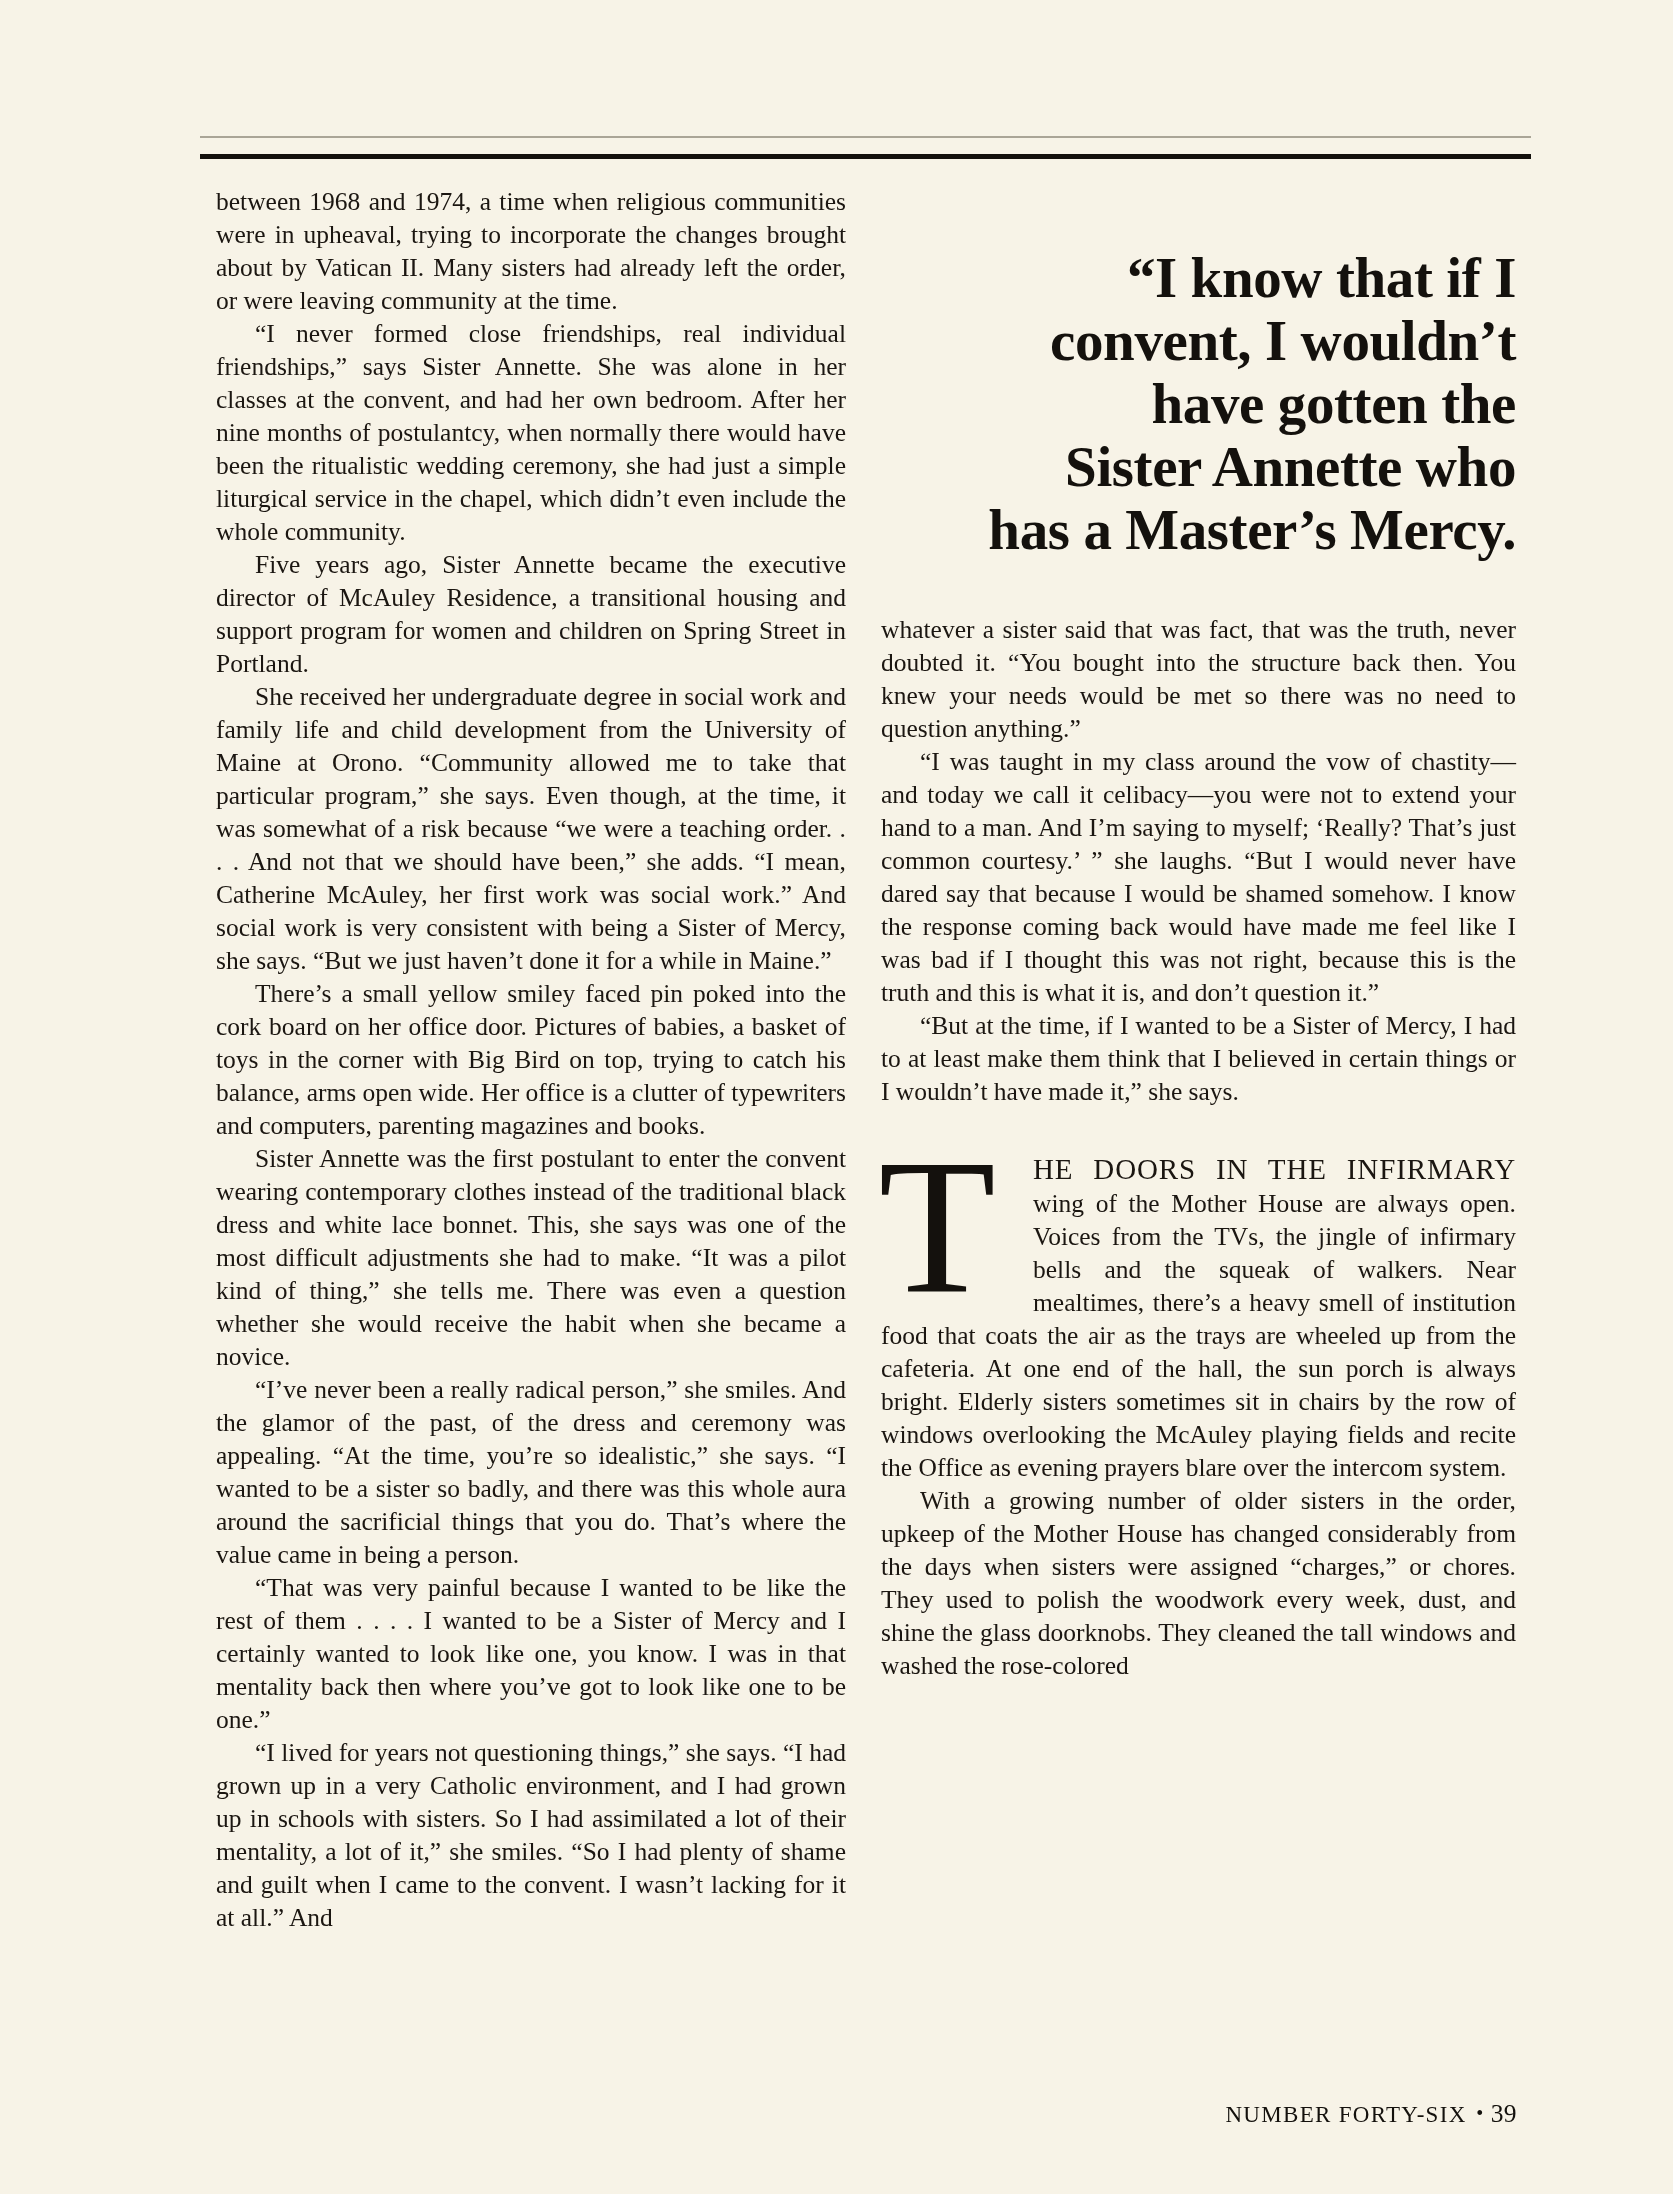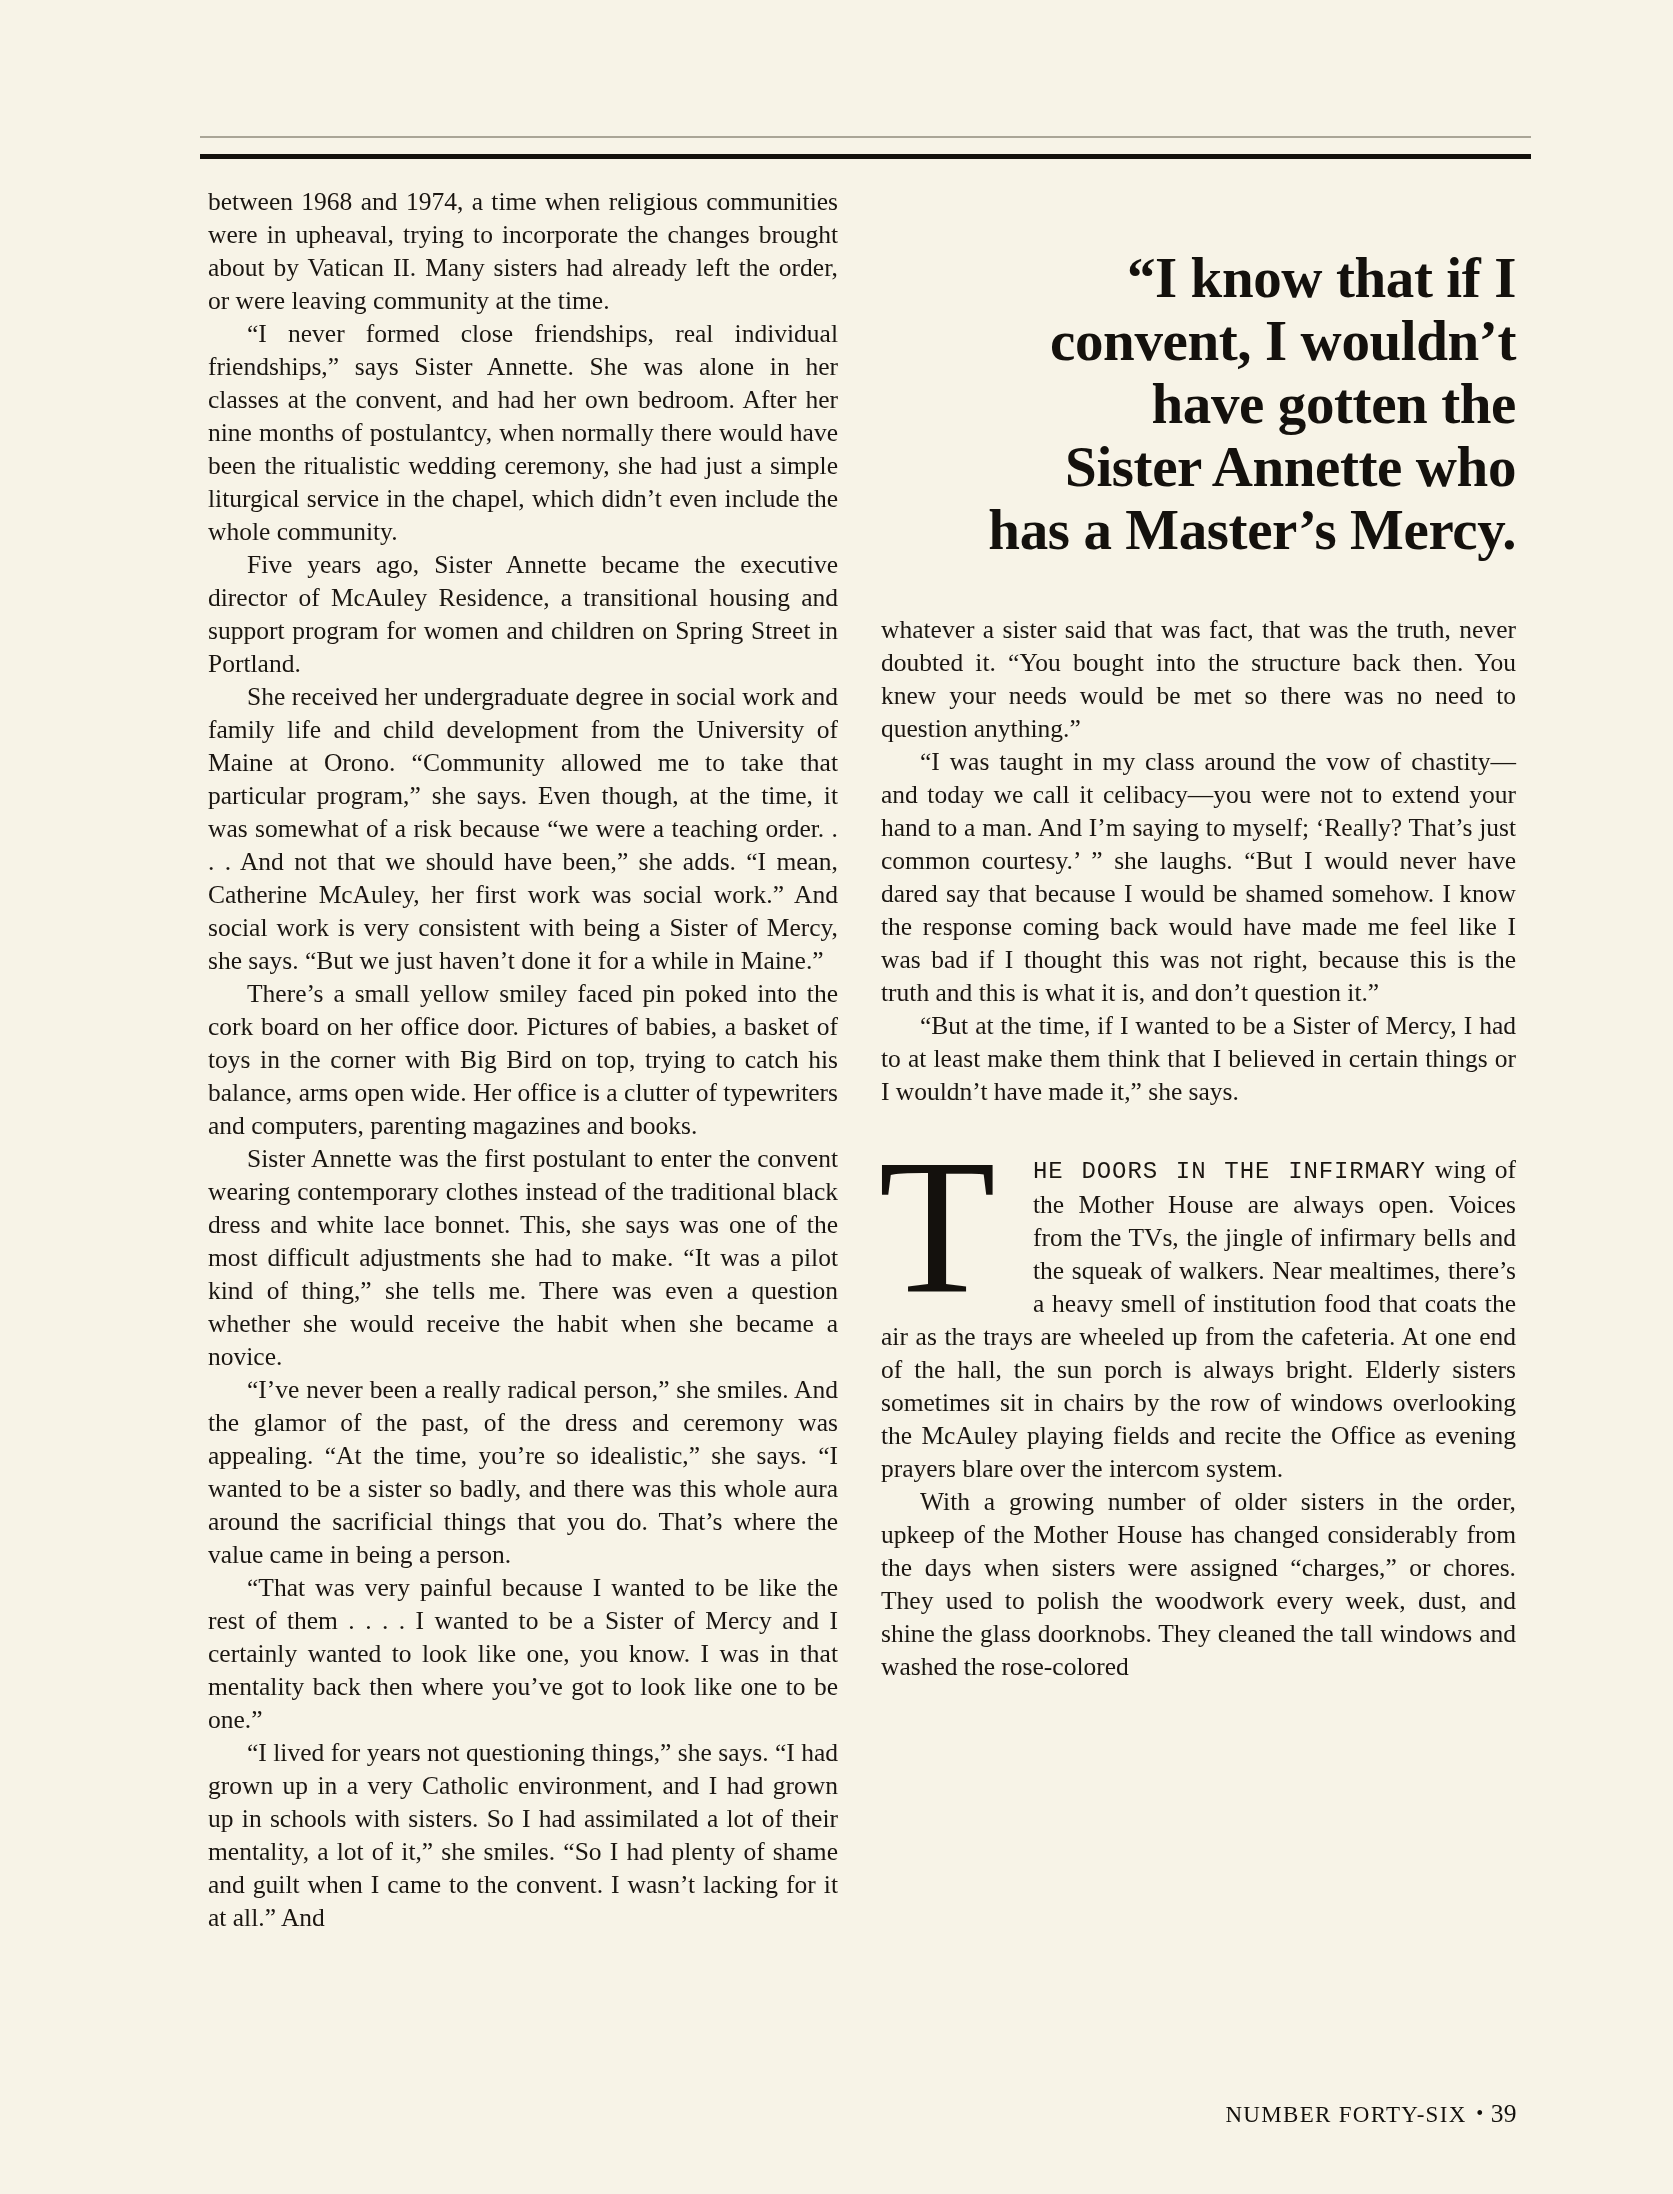--- a/index.html
+++ b/index.html
@@ -26,21 +26,21 @@
     width: 1331px; height: 5.3px;
     background: #14110d;
   }
   .col {
     position: absolute;
     top: 185px;
     font-size: 25.5px;
     line-height: 33px;
     text-align: justify;
   }
-  .col-left  { left: 208px;  width: 630px; }
+  .col-left  { left: 216px;  width: 630px; }
   .col-right { left: 881px; width: 635px; }
   p.body-par { margin: 0; text-indent: 39px; }
   p.body-par.noindent { text-indent: 0; }
   .pullquote {
     margin: 61px 0 52px 0;
     text-align: right;
     font-weight: 700;
     font-size: 57px;
     line-height: 63px;
     letter-spacing: -0.4px;
@@ -55,21 +55,21 @@
     position: relative;
     display: block;
   }
   .dropcap .glyph {
     position: absolute;
     top: -25px; left: -2.6px;
     font-size: 192px;
     line-height: 1;
     color: #14110d;
   }
-  .leadin { font-size: 24px; letter-spacing: 0.9px; font-family: Liberation Mono, monospace; }
+  .leadin { font-size: 29px; letter-spacing: 0.9px; }
   .footer {
     position: absolute;
     left: 200px; top: 2099px;
     width: 1317px;
     text-align: right;
     font-size: 23px;
     letter-spacing: 1.3px;
     color: #14110d;
     white-space: nowrap;
   }

